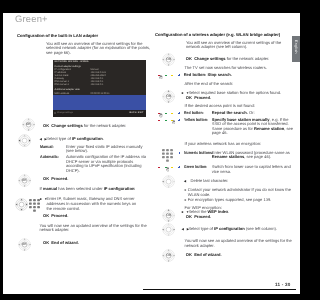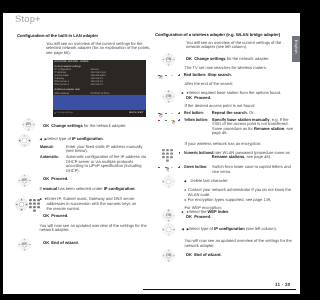--- a/index.html
+++ b/index.html
@@ -47,21 +47,21 @@
 .shot .blue{position:absolute;left:0;right:0;top:35.2px;height:14.6px;background:#3a50a5;}
 .shot .botbar{position:absolute;left:0;right:0;bottom:0;height:7.4px;background:#221f1e;}
 .shot .bl{position:absolute;left:4.4px;top:2.4px;font-size:2.2px;color:#8c8783;}
 .shot .bdot{position:absolute;left:1.6px;top:2.6px;width:2px;height:2px;border-radius:50%;background:#55514e;}
 .shot .br{position:absolute;right:2.2px;top:2.2px;font-size:2.3px;color:#d6d2cd;font-weight:bold;letter-spacing:.2px;}
 </style>
 </head>
 <body>
 
 <div id="page">
-  <div class="brand">Stop+</div>
+  <div class="brand">Green+</div>
   <div class="sidetab">
       <span>English</span>
     </div>
 
   <div class="col colL">
     <div class="head">Configuration of the built-in LAN adapter</div>
     <div class="p ind">You will see an overview of the current settings for the selected network adapter (for an explanation of the points, see page 66).</div>
     <div class="shot">
       <div class="stitle">NETWORK WIZARD - WIRED</div>
       <div class="ssec" style="top:5.1px">Current adapter settings</div>

